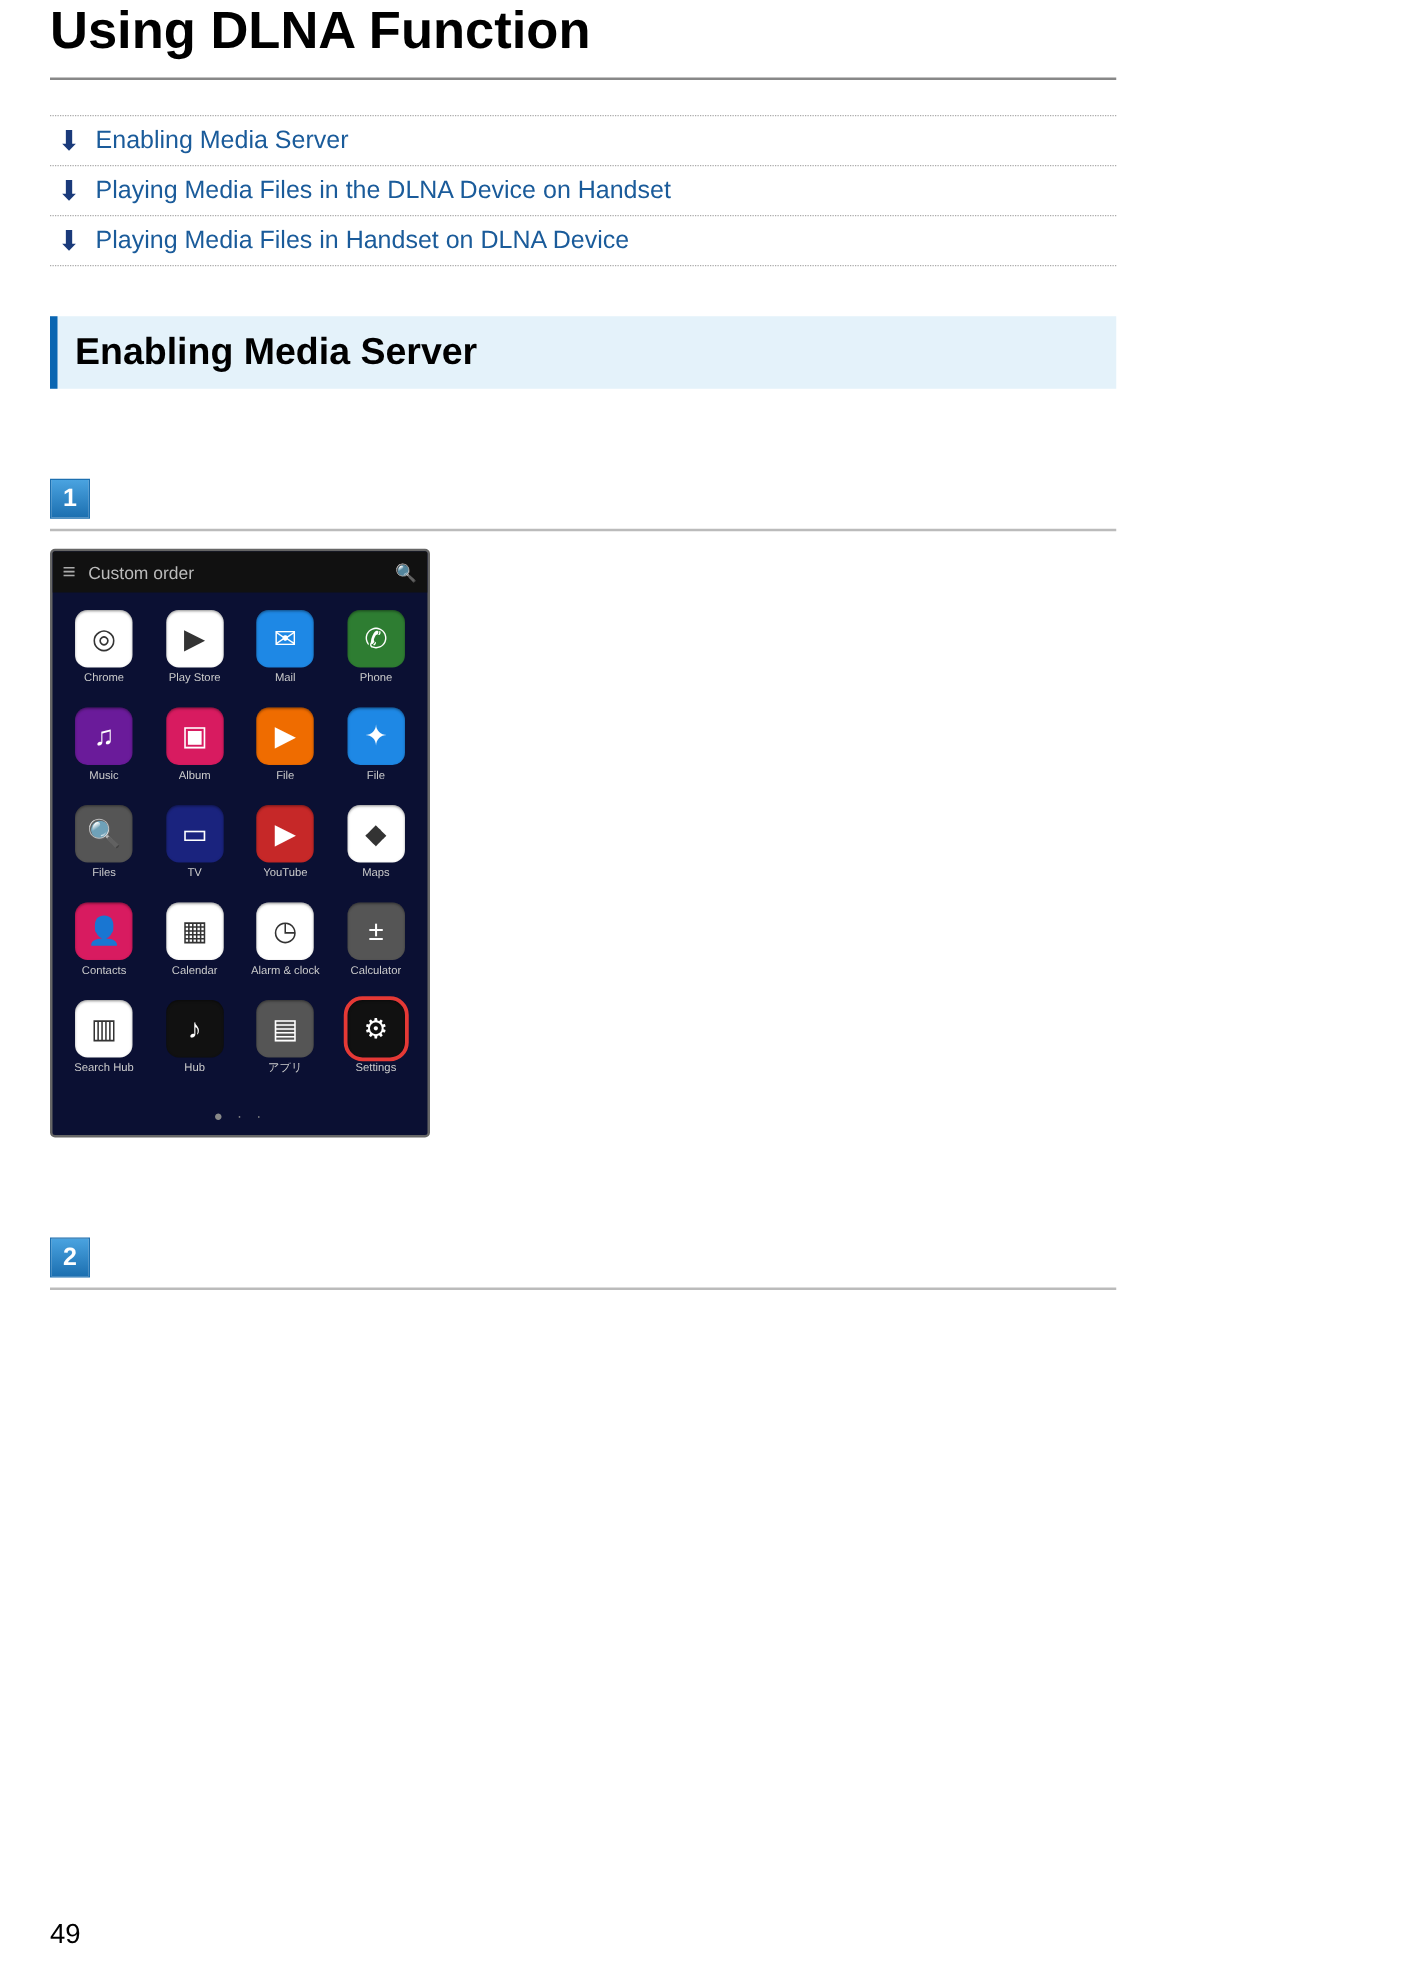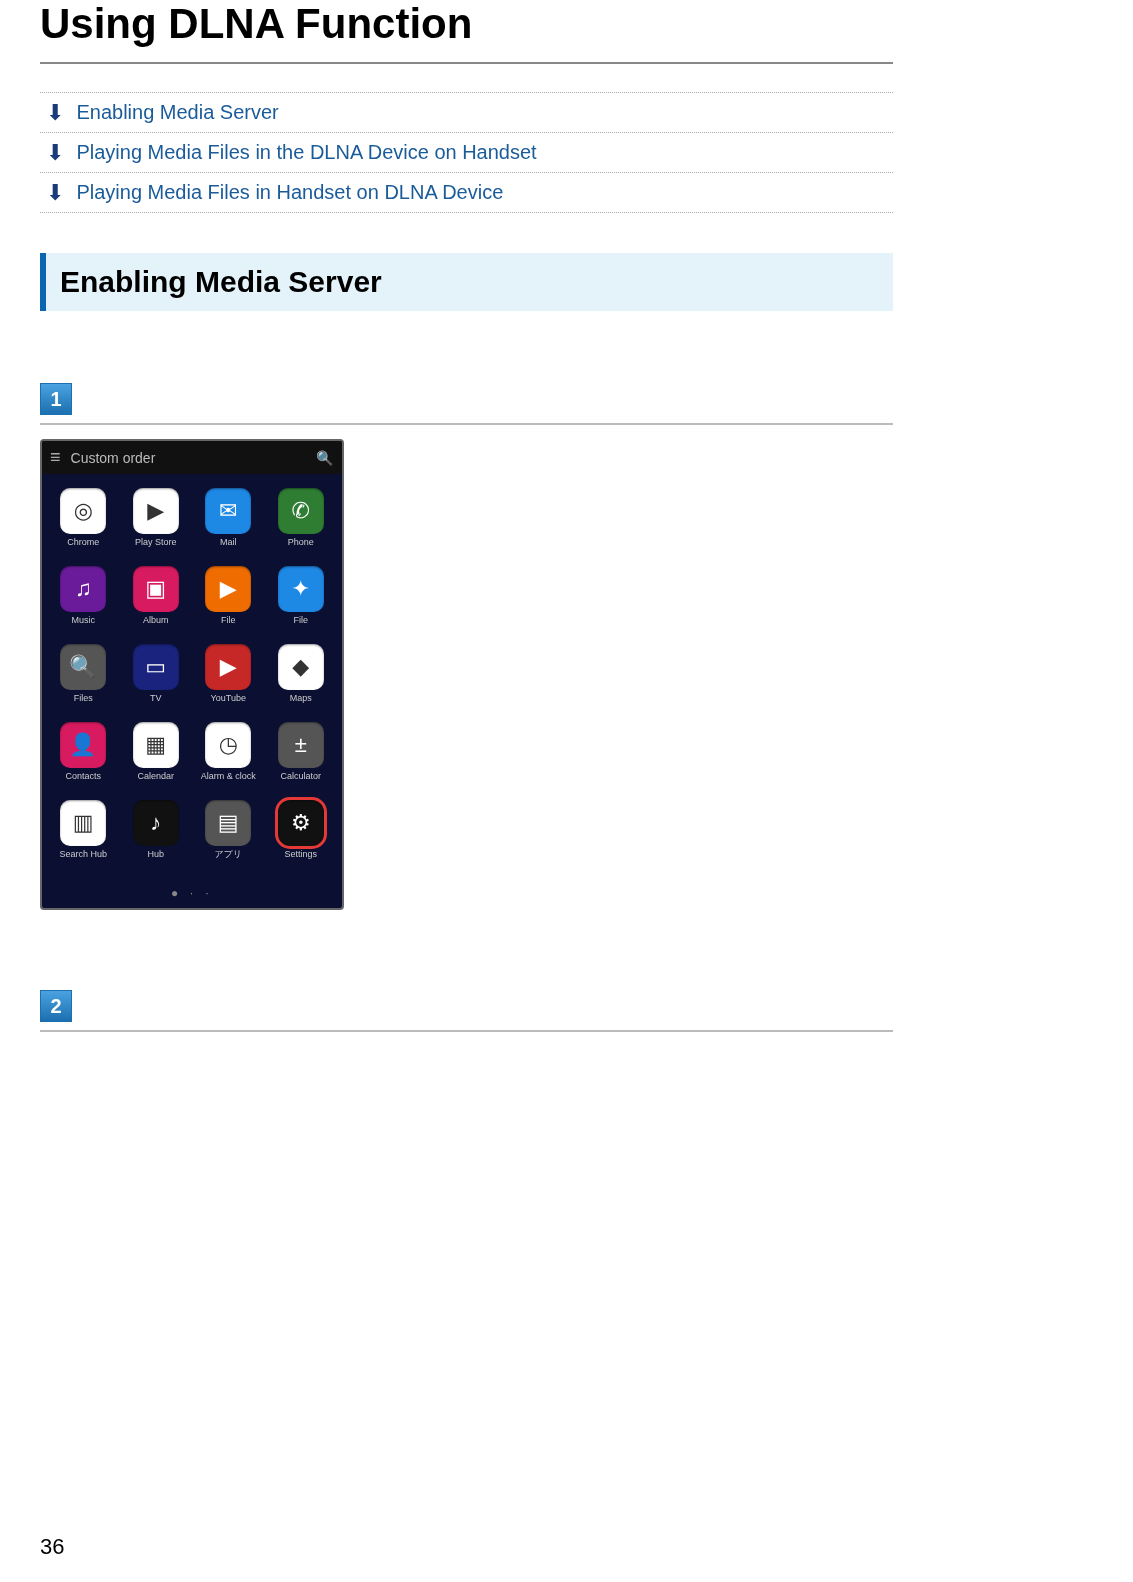--- a/index.html
+++ b/index.html
@@ -314,14 +314,14 @@
         </div>
       <div class="phone-dots">●  ·  ·</div>
     </div>
   </div>
 
   <div class="step-block">
     <span class="step-marker">2</span>
     <hr class="step-rule">
   </div>
 
-  <div class="page-number">36</div>
+  <div class="page-number">49</div>
 </div>
 
 </body></html>

